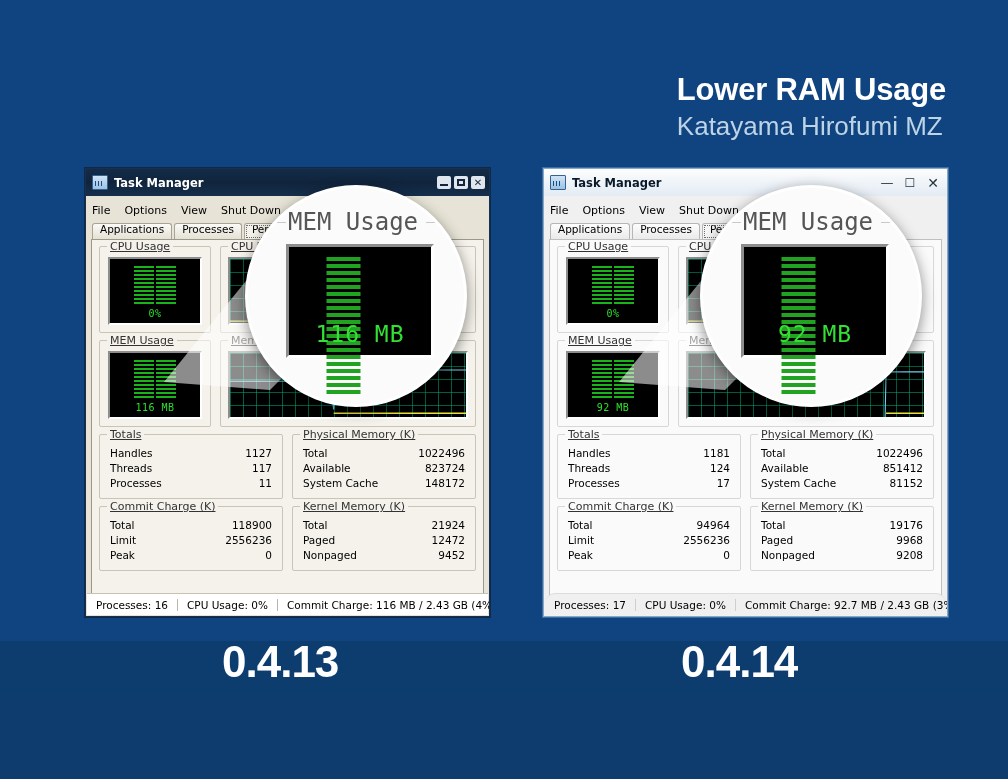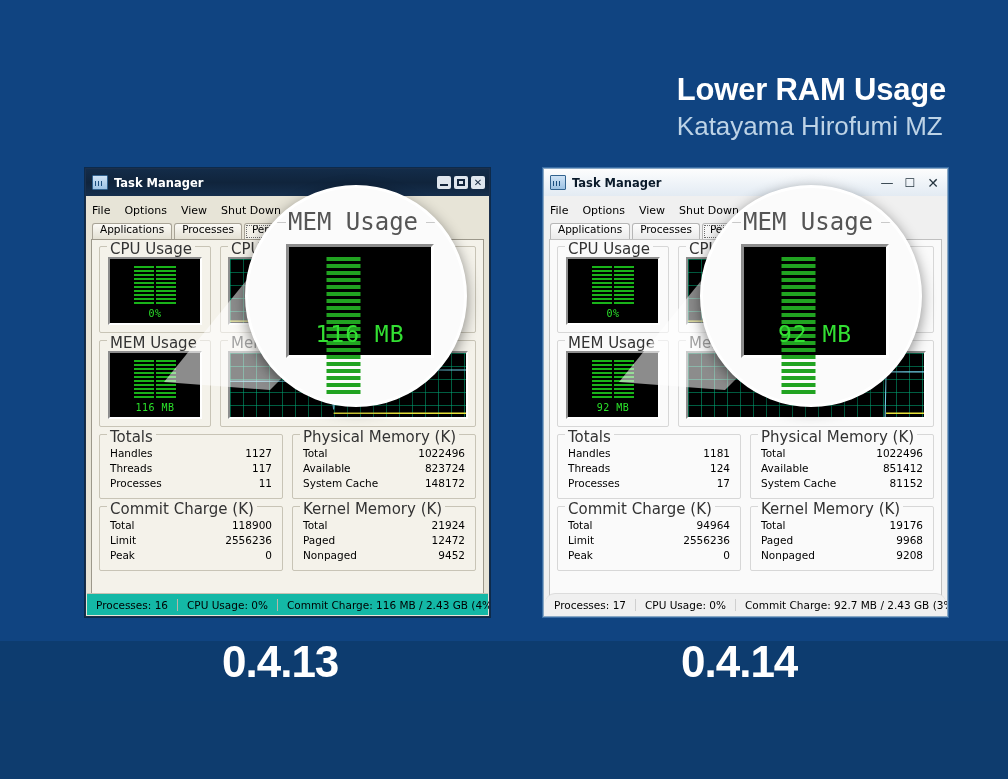--- a/index.html
+++ b/index.html
@@ -139,22 +139,22 @@
   }
   #window-right .tabbody { border-color: #c0c0c0; background: #fafafa; }
 
   .row { display: flex; gap: 9px; }
   .group {
     border: 1px solid #c8c4b6; border-radius: 2px; position: relative;
     padding: 10px 7px 7px 7px; margin-bottom: 7px;
   }
   #window-right .group { border-color: #d7d7d7; }
   .group > .legend {
-    position: absolute; top: -7px; left: 7px; padding: 0 3px; font-size: 15px;
-    background: #f4f2ea; color: #333; white-space: nowrap;
+    position: absolute; top: -7px; left: 7px; padding: 0 3px; font-size: 11px;
+    background: #f4f2ea; color: #333; white-space: nowrap; text-decoration: underline;
   }
   #window-right .group > .legend { background: #fafafa; }
 
   
   .meter-group { width: 112px; }
   .meter {
     width: 94px; height: 68px; background: #000; position: relative;
     border: 2px solid; border-color: #8d8d8d #ffffff #ffffff #8d8d8d;
     margin: 0 auto;
   }
@@ -194,21 +194,21 @@
     display: flex; justify-content: space-between; font-size: 10.5px;
     line-height: 15px; padding: 0 3px;
   }
   .stat-line .k { white-space: nowrap; }
   .stat-line .v { font-variant-numeric: tabular-nums; }
 
   .statusbar {
     position: absolute; left: 1px; right: 1px; bottom: 1px; height: 22px;
     display: flex; align-items: center; font-size: 10.5px;
   }
-  #window-left .statusbar { background: #14b8a6; border-top: 1px solid #c6c2b4; }
+  #window-left .statusbar { background: #ffffff; border-top: 1px solid #c6c2b4; }
   #window-right .statusbar { background: #f0f0f0; border-top: 1px solid #dcdcdc; border-radius: 10px; }
   .sb-cell { padding: 0 9px; white-space: nowrap; }
   .sb-cell + .sb-cell { border-left: 1px solid #b9b5a7; }
   #window-right .sb-cell + .sb-cell { border-left-color: #cfcfcf; }
   .sb-grip {
     margin-left: auto; width: 12px; height: 12px; opacity: .55;
     background-image:
       radial-gradient(circle, #7a7a7a 1px, transparent 1px);
     background-size: 4px 4px; background-position: 2px 2px;
   }

